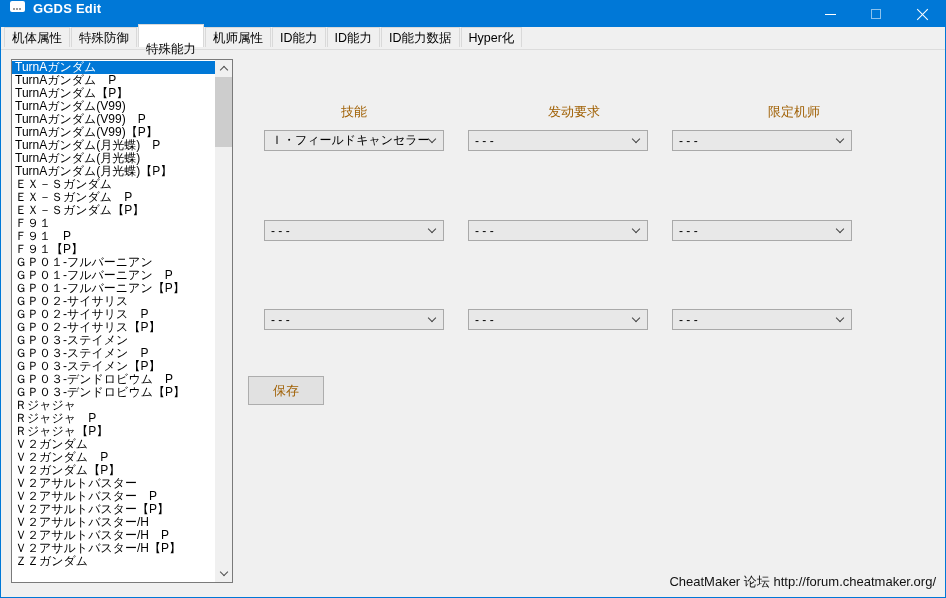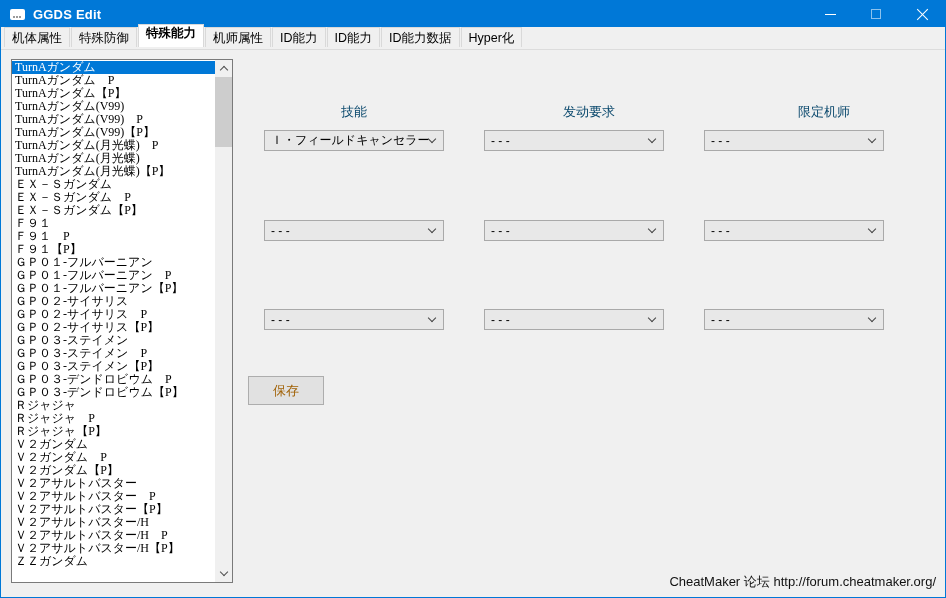--- a/index.html
+++ b/index.html
@@ -8,21 +8,21 @@
     position:relative;
     font-family:"Liberation Sans", sans-serif;
     background:#f0f0f0;
     border:1px solid #0078d7;
     overflow:hidden;
   }
 
   
   .titlebar {
     position:absolute; left:0; top:0; right:0; height:26px;
-    background:#0078d7; display:flex; align-items:center; color:#fff;
+    background:#0078d7; display:flex; align-items:flex-start; color:#fff;
   }
   .app-icon {
     width:15px; height:11px; margin-left:9px; background:#fff; border-radius:2px;
     position:relative;
   }
   .app-icon::after {
     content:""; position:absolute; left:3px; bottom:2px; width:2px; height:2px;
     background:#9a9a9a; box-shadow:3px 0 0 #9a9a9a, 6px 0 0 #9a9a9a;
   }
   .title-text { margin-left:8px; font-size:13px; font-weight:bold; letter-spacing:.2px; }
@@ -42,32 +42,31 @@
     position:absolute; left:0; right:0; top:26px; height:23px;
     background:#f0f0f0; border-bottom:1px solid #dcdcdc;
     display:flex; padding-left:3px;
   }
   .tab {
     font-size:12.5px; padding:3px 7px 3px; margin-right:1px;
     border:1px solid #d9d9d9; border-bottom:none; background:#f0f0f0;
     white-space:nowrap; position:relative; height:20px; line-height:14px;
   }
   .tab.active {
-    background:#fff; height:23px; padding-top:1px; z-index:2;
+    background:#fff; height:23px; padding-top:17px; z-index:2;
     margin-top:-3px;
-    font-weight:bold;
   }
 
   
   .listbox {
     position:absolute; left:10px; top:58px; width:222px; height:524px;
     background:#fff; border:1px solid #7a7a7a;
   }
   .list-items {
-    position:absolute; left:0; top:1px; right:17px; bottom:0; overflow:hidden;font-family:Liberation Serif, serif;
+    position:absolute; left:0; top:1px; right:17px; bottom:0; overflow:hidden;
   }
   .list-item {
     height:13px; line-height:13px; font-size:12px; padding-left:3px;
     white-space:nowrap; color:#000;
   }
   .list-item.selected { background:#0078d7; color:#fff; }
 
   .scrollbar {
     position:absolute; top:0; right:0; bottom:0; width:17px; background:#f0f0f0;
   }
@@ -79,26 +78,26 @@
   .chev {
     width:6px; height:6px; border-right:1.4px solid #505050; border-bottom:1.4px solid #505050;
   }
   .chev.up-dir { transform:rotate(-135deg); margin-top:3px; }
   .chev.down-dir { transform:rotate(45deg); margin-bottom:3px; }
   .scroll-thumb { position:absolute; left:0; top:17px; width:17px; height:70px; background:#cdcdcd; }
 
   
   .hdr-row {
     position:absolute; left:263px; top:102px; display:grid;
-    grid-template-columns:180px 180px 180px; column-gap:55px;
-    font-size:13px; color:#0c4a6e; text-align:center;
+    grid-template-columns:180px 180px 180px; column-gap:40px;
+    font-size:13px; color:#a16207; text-align:center;
   }
   .combo-row {
     position:absolute; left:263px; display:grid;
-    grid-template-columns:180px 180px 180px; column-gap:40px;
+    grid-template-columns:180px 180px 180px; column-gap:24px;
   }
   .row1 { top:129px; } .row2 { top:219px; } .row3 { top:308px; }
   .combo {
     height:21px; background:#e8e8e8; border:1px solid #a9a9a9;
     display:flex; align-items:center; justify-content:space-between;
     padding:0 8px 0 6px; font-size:12px; color:#000; white-space:nowrap; overflow:hidden;
   }
   .combo .chev-sm {
     width:6px; height:6px; border-right:1.2px solid #444; border-bottom:1.2px solid #444;
     transform:rotate(45deg); margin-top:-3px; flex:none;

